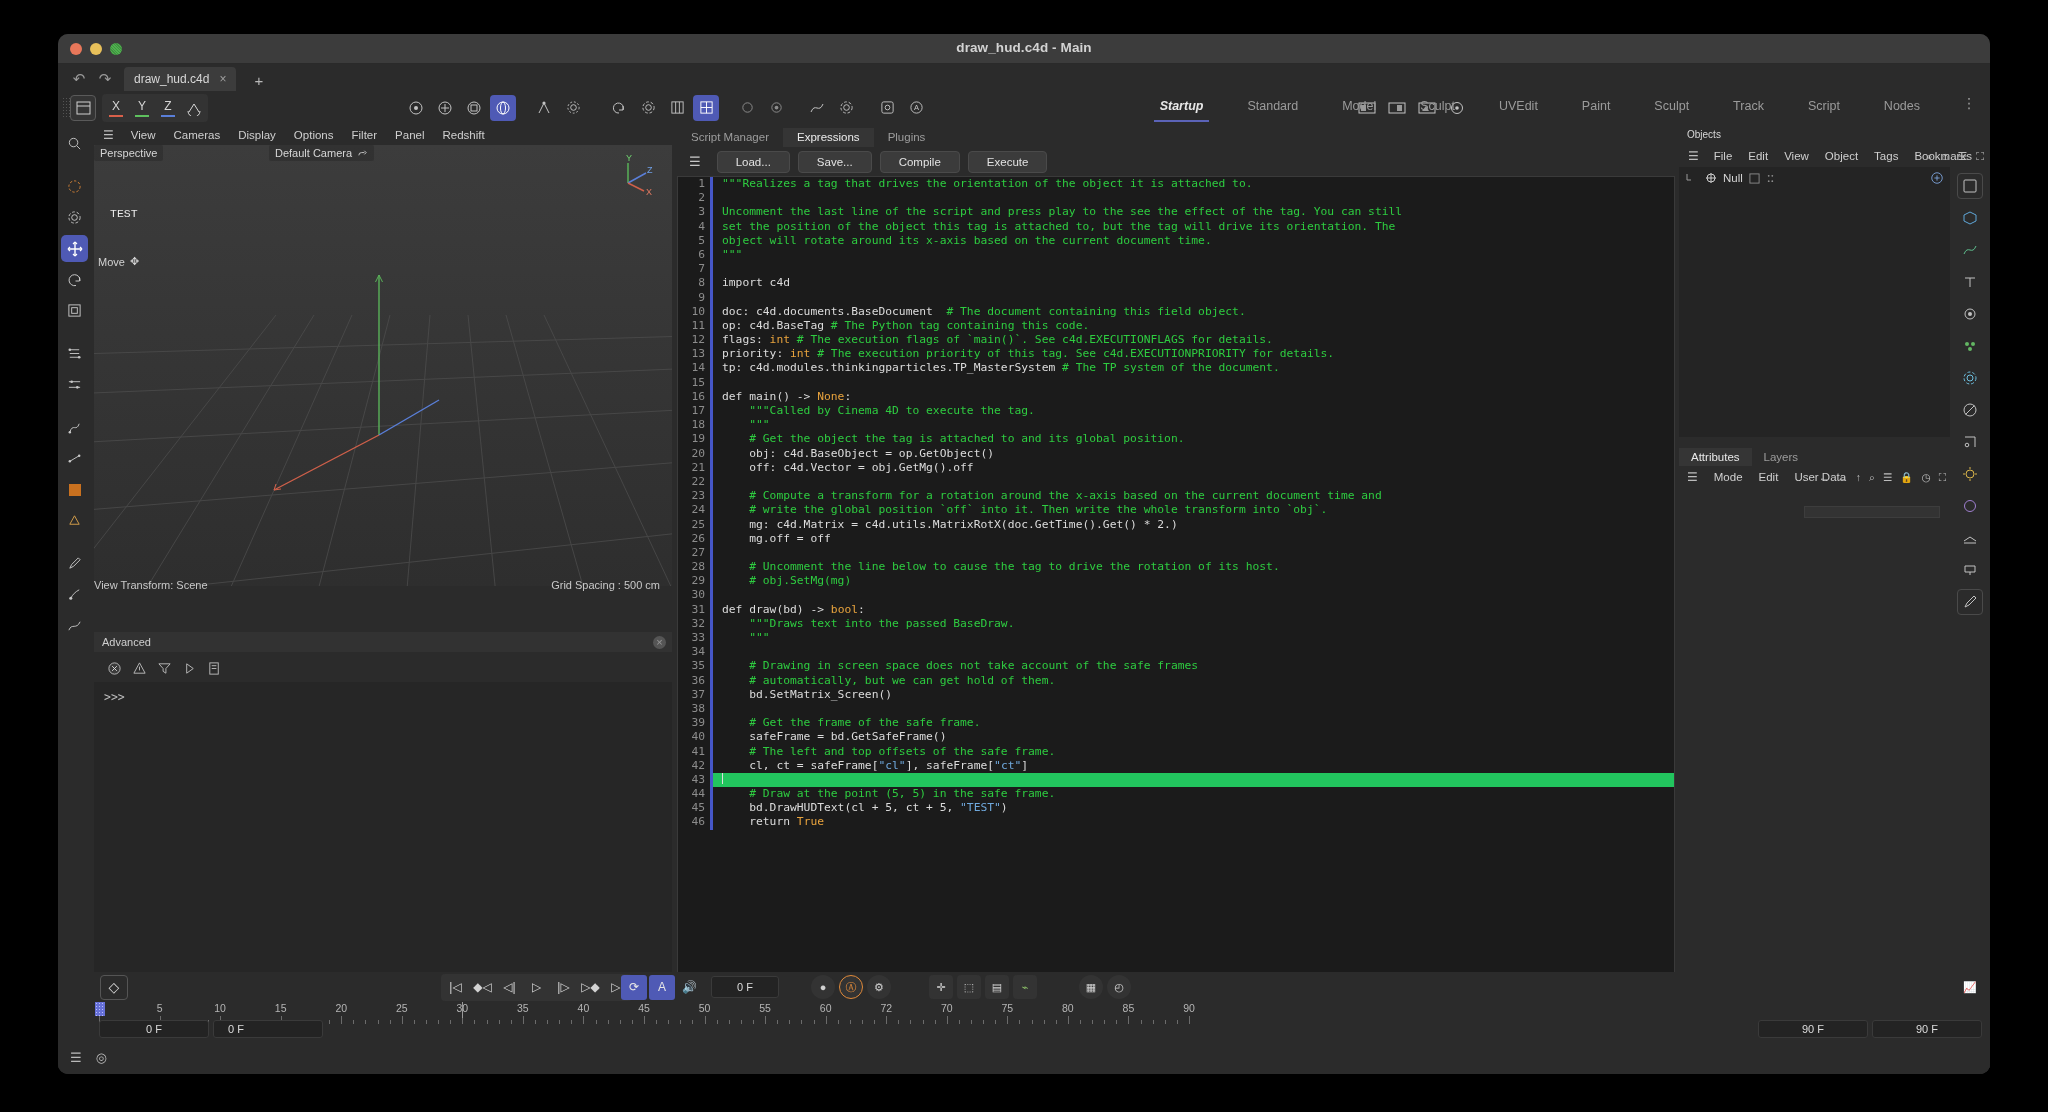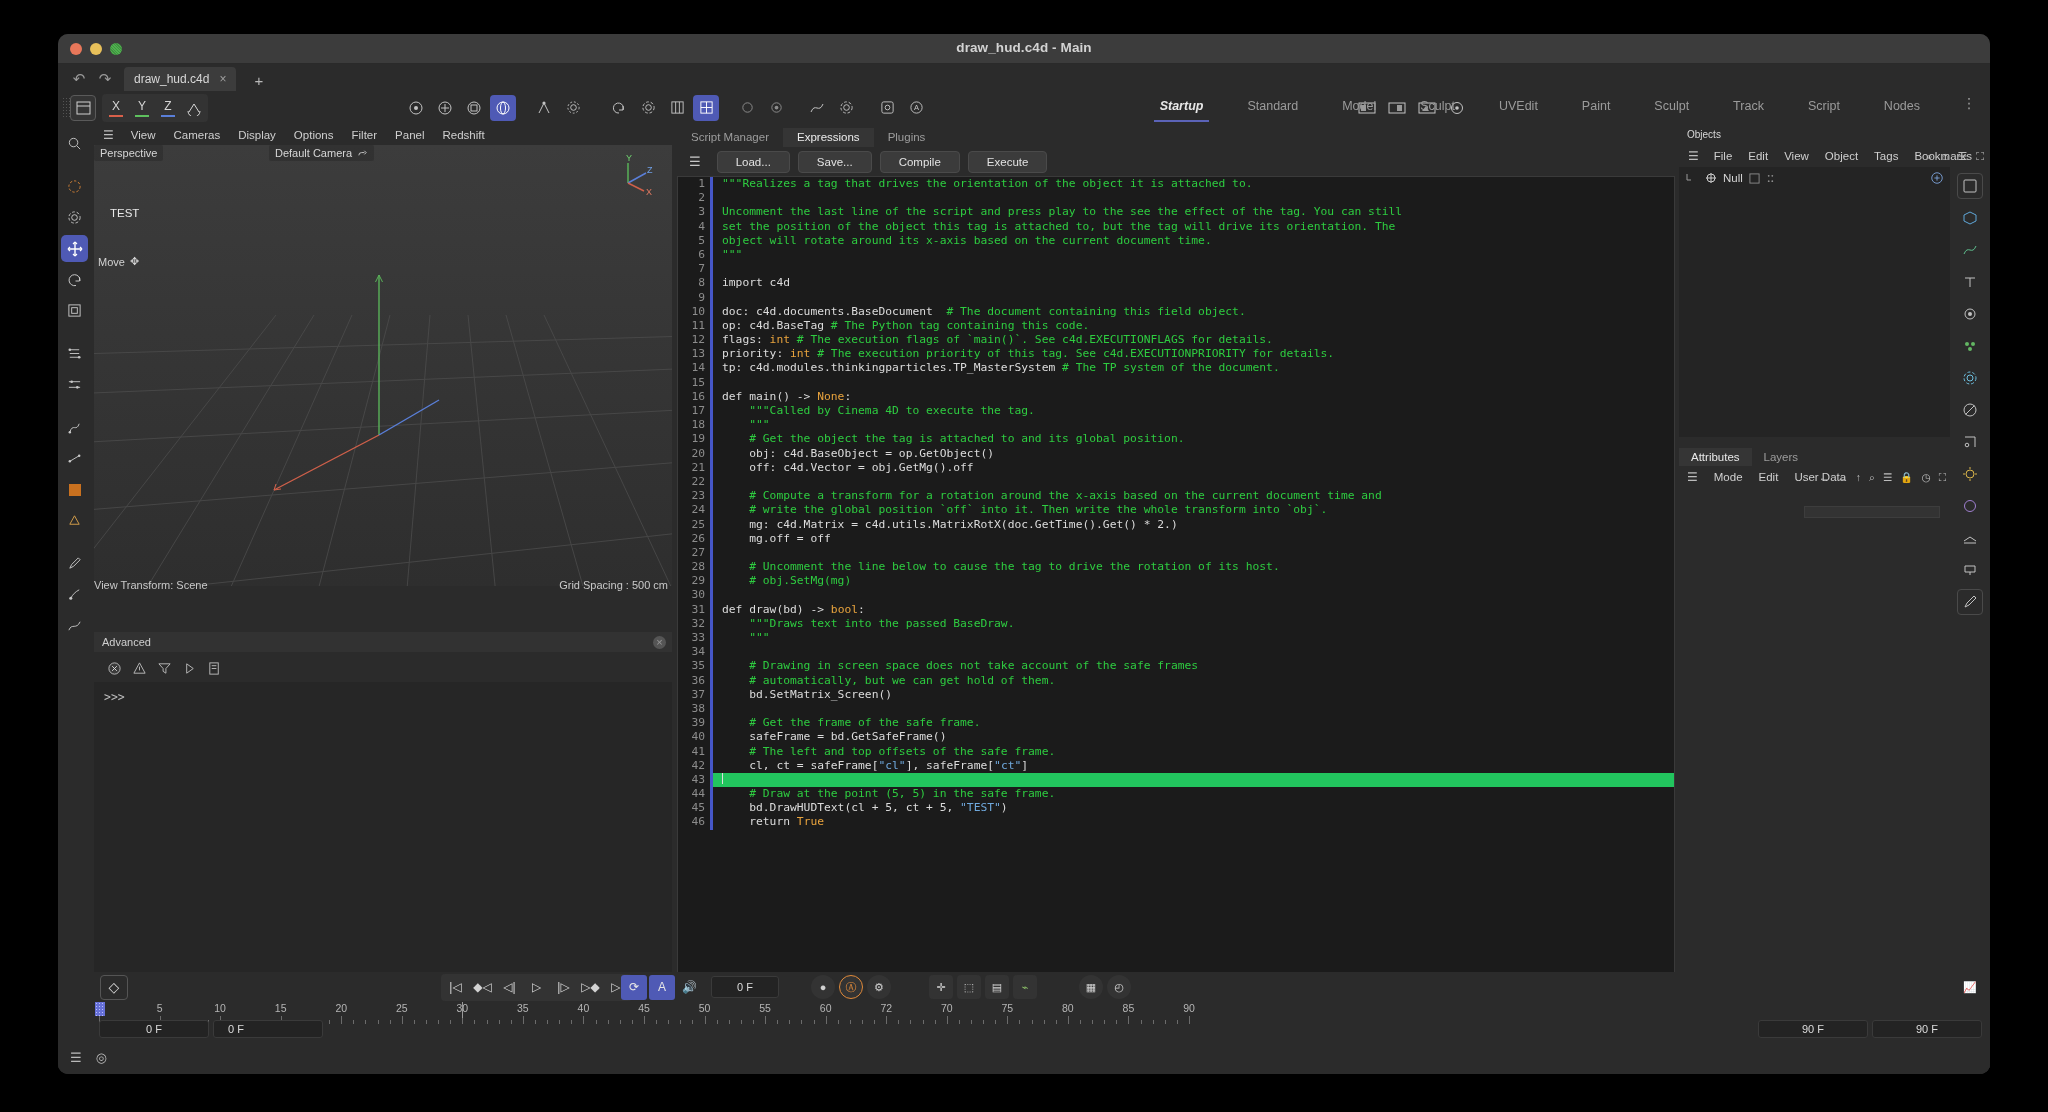--- a/index.html
+++ b/index.html
@@ -78,21 +78,21 @@
             background:#2b2b2b; }
   .vpmenu .ham { color:#bcbcbc; font-size:12px; padding:0 8px; }
   .vpmenu a { color:#cfcfcf; font-size:11.5px; padding:0 9px; text-decoration:none; }
   .viewport { position:absolute; left:3px; right:3px; top:21px; height:441px;
               background:#373737; overflow:hidden;
               background-image:linear-gradient(#3a3a3a,#303030); }
   .vplabel { position:absolute; background:#2f2f2fcc; color:#d6d6d6; font-size:11px;
              padding:2px 6px; border-radius:2px; }
   .vpfoot { position:absolute; left:3px; right:3px; top:455px; height:16px; }
   .vpfoot .l { position:absolute; left:0; color:#c9c9c9; font-size:11px; }
-  .vpfoot .r { position:absolute; right:4px; color:#c9c9c9; font-size:11px; }
+  .vpfoot .r { position:absolute; right:12px; color:#c9c9c9; font-size:11px; }
 
   
   .contabs { position:absolute; left:3px; right:3px; top:485px; height:22px;
              display:flex; align-items:center; gap:0; border-bottom:1px solid #242424; }
   .contab { padding:3px 12px; font-size:11.5px; color:#9b9b9b; }
   .contab.active { color:#e3e3e3; }
   .conadv { position:absolute; left:3px; right:3px; top:508px; height:20px;
             background:#323232; display:flex; align-items:center; padding-left:8px;
             color:#cfcfcf; font-size:11px; }
   .conadv .close { position:absolute; right:6px; color:#9a9a9a; font-size:11px;
@@ -566,21 +566,21 @@
           <div style="position:absolute;right:10px;top:8px;width:46px;height:46px;">
             <svg width="46" height="46" viewBox="0 0 46 46">
               <line x1="12" y1="30" x2="12" y2="10" stroke="#59b259" stroke-width="1.5"></line>
               <line x1="12" y1="30" x2="30" y2="20" stroke="#5a7fd9" stroke-width="1.5"></line>
               <line x1="12" y1="30" x2="28" y2="38" stroke="#d0604a" stroke-width="1.5"></line>
               <text x="10" y="8" font-size="9" fill="#6fd06f" font-family="Liberation Sans">Y</text>
               <text x="31" y="20" font-size="9" fill="#6f9fe6" font-family="Liberation Sans">Z</text>
               <text x="30" y="42" font-size="9" fill="#e07a62" font-family="Liberation Sans">X</text>
             </svg>
           </div>
-          <div class="vplabel" style="left:10px;top:60px;background:transparent;color:#e9e9e9;font-size:11.5px;">TEST</div>
+          <div class="vplabel" style="left:10px;top:60px;background:transparent;color:#e9e9e9;font-size:11.5px;font-family:Liberation Mono, monospace;">TEST</div>
           <div style="position:absolute;left:4px;top:110px;color:#d2d2d2;font-size:11px;display:flex;gap:5px;align-items:center;">
             <span>Move</span>
             <span>✥</span>
           </div>
         </div>
 
         <div class="vpfoot">
           <div class="l">View Transform: Scene</div>
           <div class="r">Grid Spacing : 500 cm</div>
         </div>

